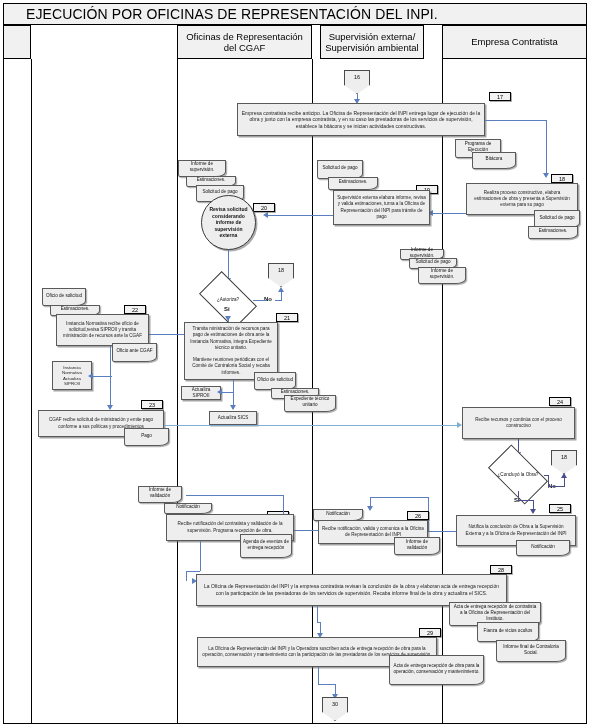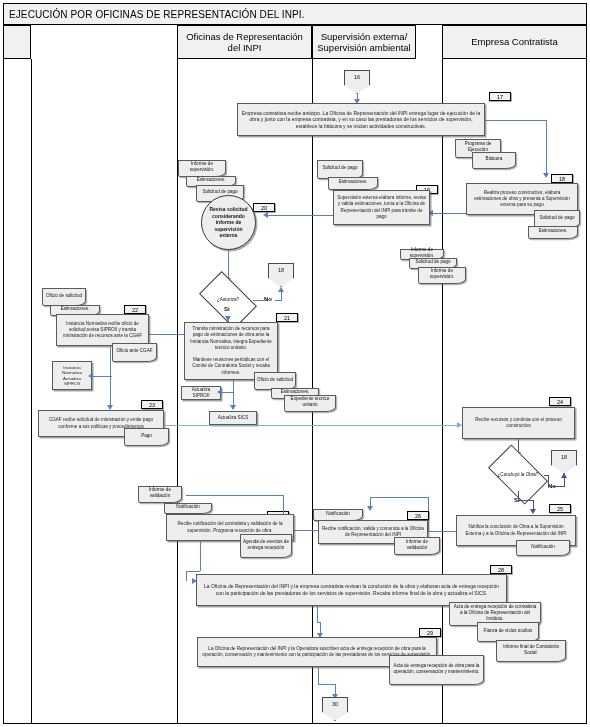--- a/index.html
+++ b/index.html
@@ -3,21 +3,21 @@
 <meta charset="utf-8">
 <style>
   html,body{margin:0;padding:0;background:#ffffff;}
   body{font-family:"Liberation Sans", sans-serif;}
   #page{position:relative;width:590px;height:727px;background:#fff;overflow:hidden;}
 
   
   .frame{position:absolute;left:3px;top:3px;width:584px;height:721px;border:1px solid #000;box-sizing:border-box;}
   .title-bar{position:absolute;left:3px;top:3px;width:584px;height:22px;box-sizing:border-box;
              border:1px solid #000;background:#f1f1f1;display:flex;align-items:center;}
-  .title-bar span{font-size:10px;color:#000;padding-left:5px;letter-spacing:.1px;}
+  .title-bar span{font-size:14px;color:#000;padding-left:22px;letter-spacing:.1px;}
   .hdr{position:absolute;top:25px;height:34px;box-sizing:border-box;border:1px solid #000;
        background:#f1f1f1;display:flex;align-items:center;justify-content:center;text-align:center;
        font-size:9.5px;line-height:11.5px;color:#000;padding:0 2px;}
 
   .lane{position:absolute;top:59px;height:665px;box-sizing:border-box;border-left:1px solid #000;}
 
   
   .proc{position:absolute;box-sizing:border-box;border:1px solid #5a5a5a;background:#eeeeee;
         box-shadow:1.5px 1.5px 0 rgba(90,90,90,.55);
         display:flex;align-items:center;justify-content:center;text-align:center;
@@ -73,22 +73,22 @@
 <body>
 
 <div id="page">
 
   <div class="frame"></div>
   <div class="title-bar">
     <span>EJECUCIÓN POR OFICINAS DE REPRESENTACIÓN DEL INPI.</span>
   </div>
 
   <div class="hdr" style="left:3px;width:28px;"></div>
-  <div class="hdr" style="left:177px;width:135px;">Oficinas de Representación del INPI</div>
-  <div class="hdr" style="left:312px;width:104px;">Supervisión externa/ Supervisión ambiental</div>
+  <div class="hdr" style="left:177px;width:135px;">Oficinas de Representación del CGAF</div>
+  <div class="hdr" style="left:320px;width:104px;">Supervisión externa/ Supervisión ambiental</div>
   <div class="hdr" style="left:442px;width:145px;">Empresa Contratista</div>
 
   <div class="lane" style="left:31px;width:1px;"></div>
   <div class="lane" style="left:177px;width:1px;"></div>
   <div class="lane" style="left:312px;width:1px;"></div>
   <div class="lane" style="left:442px;width:1px;"></div>
 
   <div class="conn" style="left:344px;top:70px;">16</div>
   <div class="ln v" style="left:357px;top:94px;height:8px;"></div>
   <div class="arw down" style="left:353.5px;top:99px;"></div>

